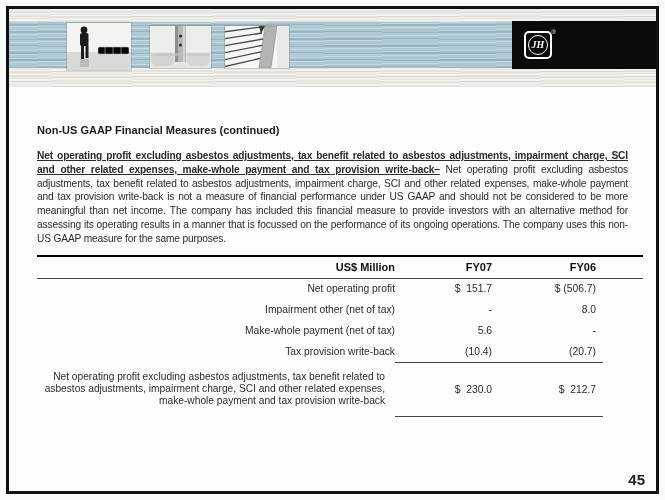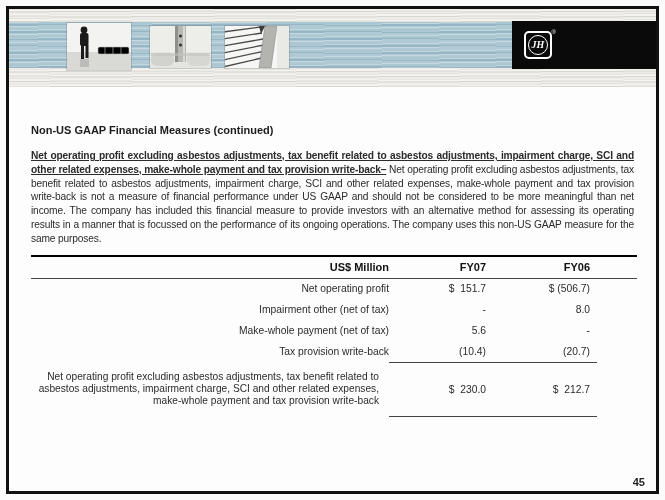--- a/index.html
+++ b/index.html
@@ -26,41 +26,41 @@
   .jh-mark{position:relative;width:28px;height:28px;border:2px solid #fff;border-radius:5px;
     box-sizing:border-box;display:flex;align-items:center;justify-content:center;}
   .jh-circle{width:20px;height:20px;border:1.6px solid #fff;border-radius:50%;box-sizing:border-box;
     display:flex;align-items:center;justify-content:center;
     font-family:"Liberation Serif","DejaVu Serif",serif;font-style:italic;font-weight:bold;
     font-size:10px;color:#fff;line-height:1;}
   .reg{position:absolute;top:-4px;right:-6px;color:#fff;font-size:6px;}
   .logo-word{color:#fff;font-weight:bold;font-size:15px;letter-spacing:0.2px;}
 
   
-  .content{padding:0 22px;color:#222;}
+  .content{padding:0 28px;color:#222;}
   .title{margin-top:37px;font-size:11px;font-weight:bold;color:#1c1c1c;}
   .para{margin-top:13px;font-size:10.2px;line-height:13.8px;letter-spacing:-0.15px;
     text-align:justify;color:#2b2b2b;}
   .para .lead{font-weight:bold;text-decoration:underline;}
 
   
   table{border-collapse:collapse;table-layout:fixed;width:606px;margin-top:9px;
     border-top:2.5px solid #000;}
   th,td{font-size:10.3px;color:#2b2b2b;padding:0;}
   thead th{border-bottom:1.5px solid #444;height:21px;font-size:11px;color:#111;}
   th.lbl{text-align:right;font-weight:bold;}
   th.num{text-align:right;padding-right:7px;font-weight:bold;}
   td.lbl{text-align:right;}
   td.num{text-align:right;padding-right:7px;white-space:pre;}
   tbody tr{height:21px;}
   tr.total{height:54px;}
   tr.total td.lbl{font-size:10.2px;line-height:12.3px;padding:5px 10px 5px 0;}
   tr.total td.num{border-top:1.5px solid #444;border-bottom:1.5px solid #444;}
 
-  .page-num{position:absolute;right:11px;bottom:3px;font-size:11px;font-weight:bold;color:#222;margin-top:8px;}
+  .page-num{position:absolute;right:11px;bottom:3px;font-size:15px;font-weight:bold;color:#222;margin-top:8px;}
 </style>
 </head>
 <body>
 
 <div class="slide">
 
   <div class="banner">
     <div class="blue-band"></div>
 
     <div class="photo ph1">

